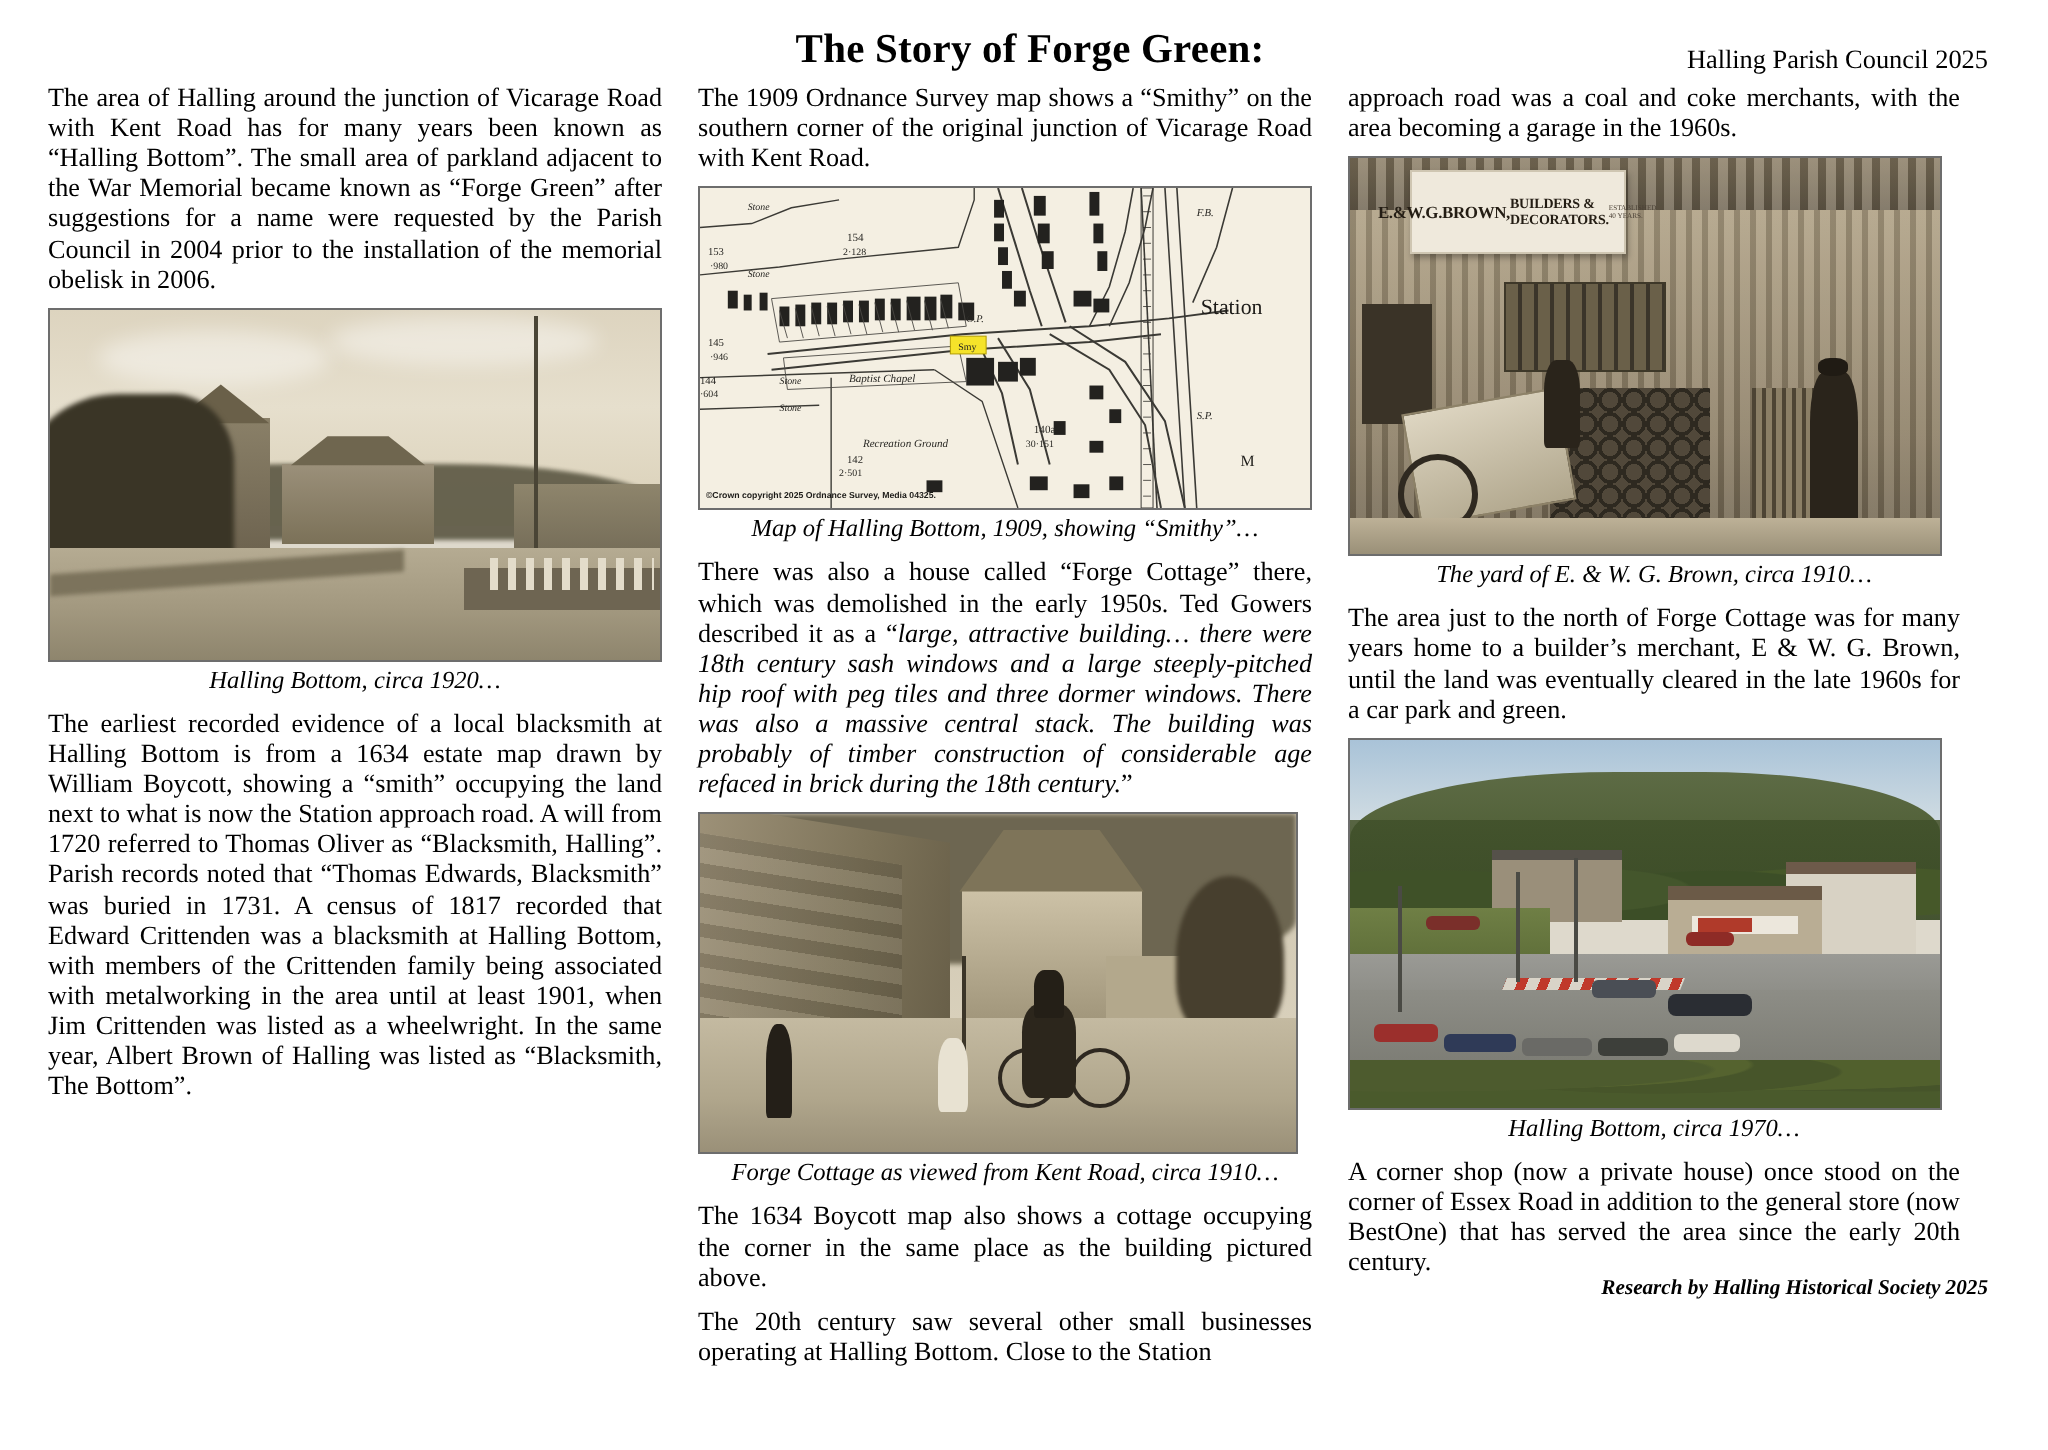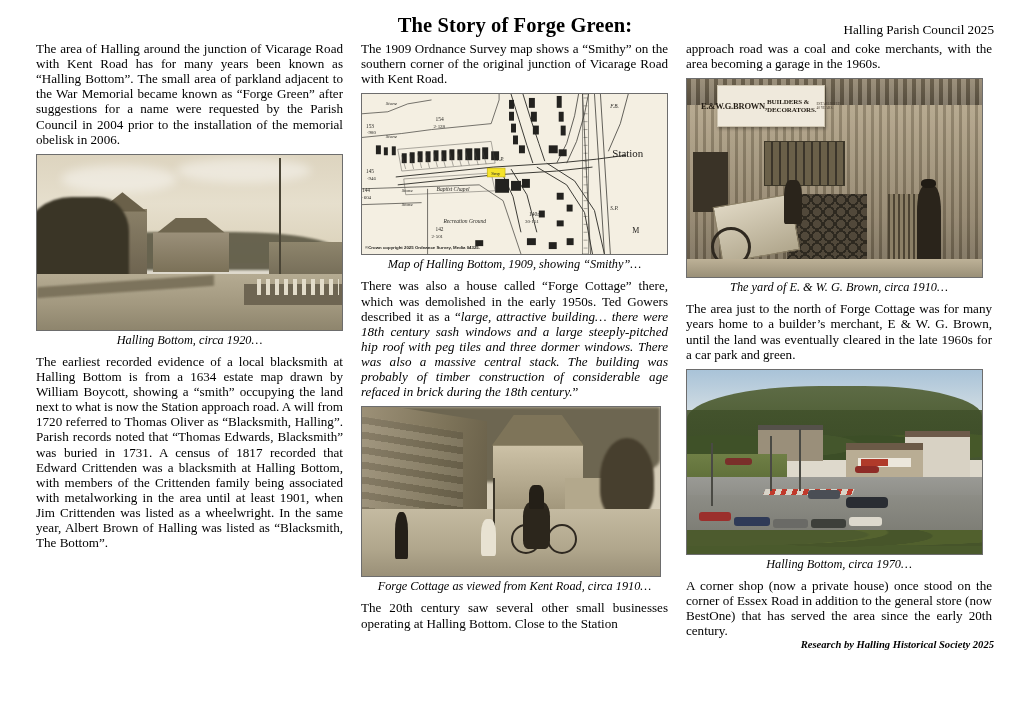--- a/index.html
+++ b/index.html
@@ -46,21 +46,21 @@
     right: 0;
     top: 8px;
     font-size: 13.2px;
     white-space: nowrap;
   }
 
   
   .columns {
     position: absolute;
     top: 41px;
-    left: 36px;
+    left: 24px;
     width: 956px;
     height: 672px;
     display: flex;
     gap: 18px;
   }
   .col {
     width: 307px;
     position: relative;
   }
 
@@ -569,20 +569,21 @@
           <div class="cartwheel a"></div>
           <div class="cartwheel b"></div>
           <div class="horse"></div>
           <div class="driver"></div>
           <div class="figw"></div>
           <div class="figm"></div>
         </div>
         <div class="caption">Forge Cottage as viewed from Kent Road, circa 1910…</div>
       </div>
 
+      <p class="body">The 1634 Boycott map also shows a cottage occupying the corner in the same place as the building pictured above.</p>
       <p class="body">The 20th century saw several other small businesses operating at Halling Bottom. Close to the Station</p>
 
     </div>
 
     <div class="col">
 
       <p class="body">approach road was a coal and coke merchants, with the area becoming a garage in the 1960s.</p>
 
       <div class="figure">
         <div class="frame ph2">

